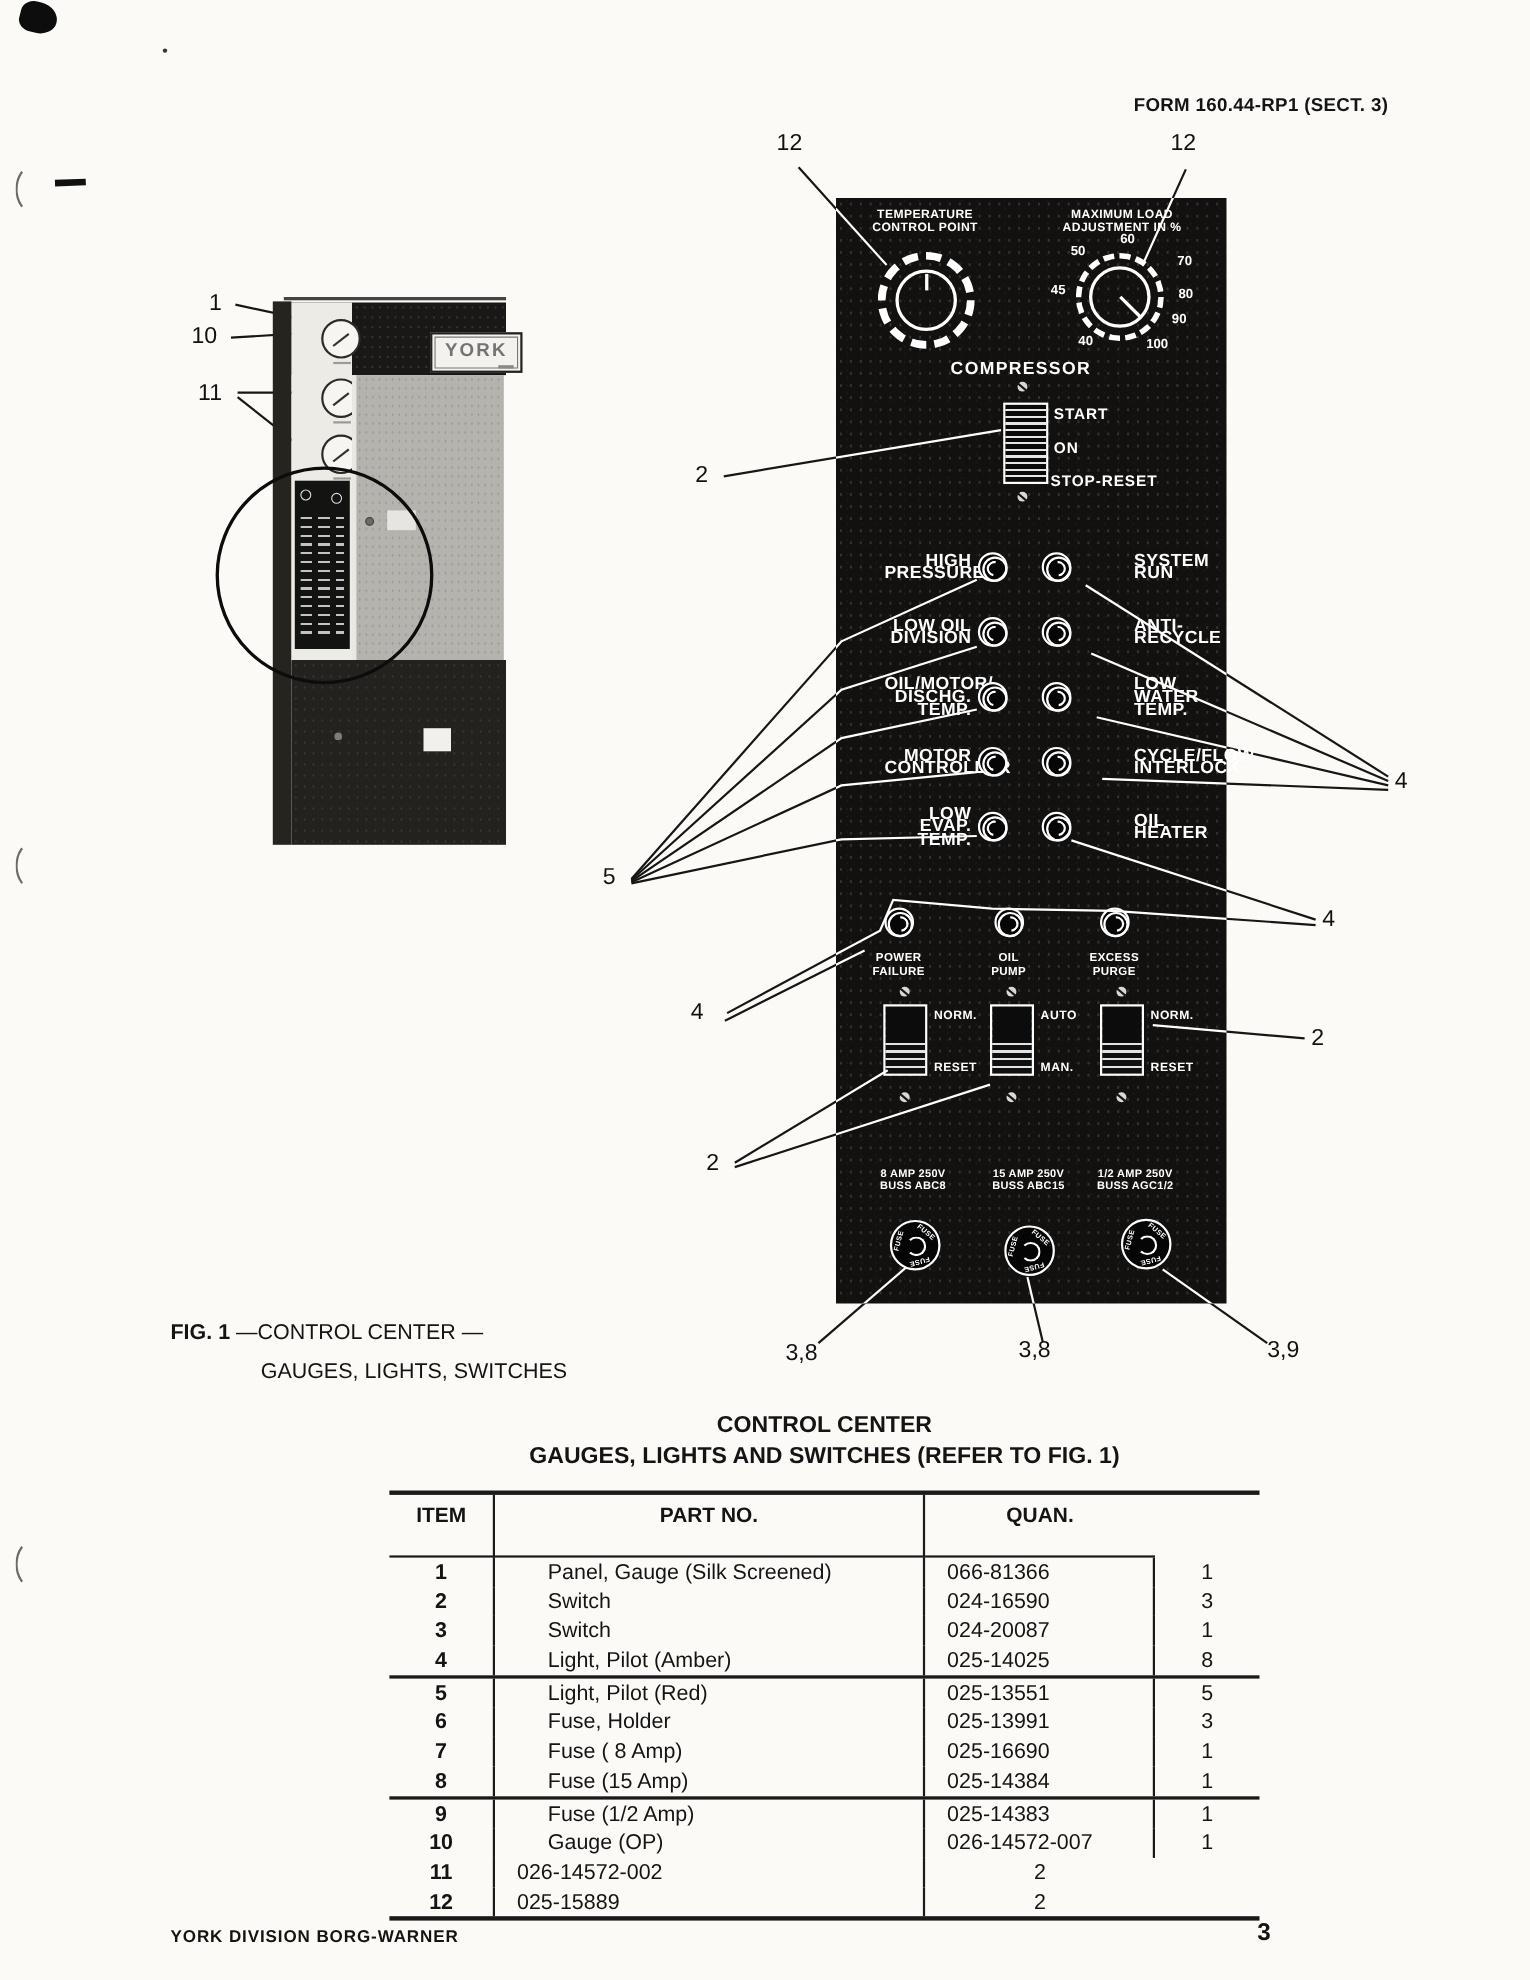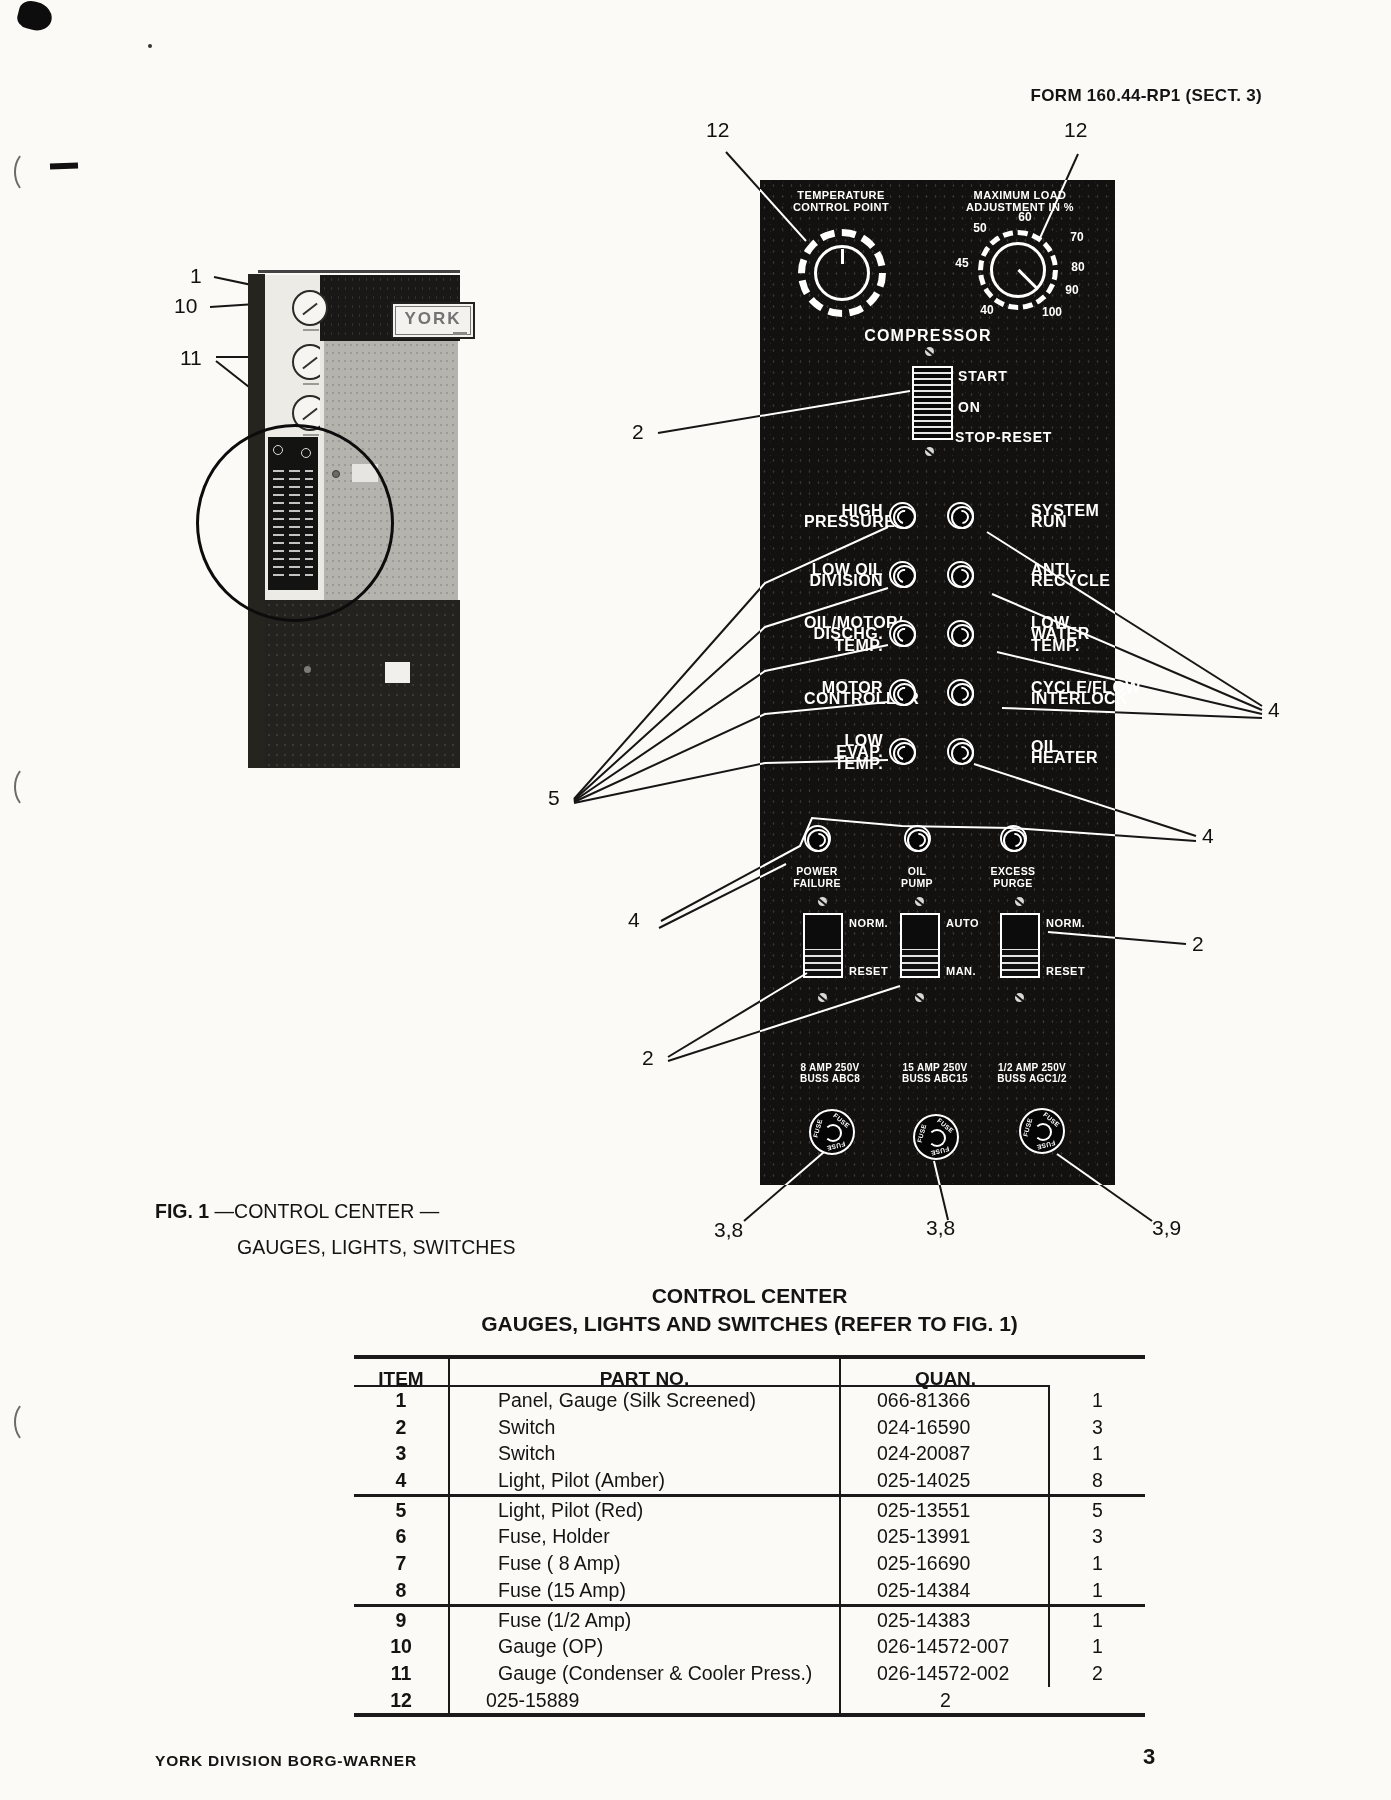--- a/index.html
+++ b/index.html
@@ -147,27 +147,27 @@
   
   .fig-cap { position:absolute; left:155px; top:1200px; font-size:19.5px; }
   .fig-cap .b { font-weight:bold; }
   .fig-cap2 { position:absolute; left:237px; top:1236px; font-size:19.5px; }
 
   
   .tbl-title { position:absolute; left:354px; top:1284px; width:791px; text-align:center; font-size:21px; font-weight:bold; }
   .tbl-sub   { position:absolute; left:354px; top:1312px; width:791px; text-align:center; font-size:21px; font-weight:bold; }
   .ptable { position:absolute; left:354px; top:1355px; width:791px; border-top:4px solid #1a1a1a; }
   .thead, .trow { display:grid; grid-template-columns:96px 391px 209px 95px; }
-  .thead > div { border-bottom:2.5px solid #1a1a1a; height:28px; line-height:40px; text-align:center;
+  .thead > div { border-bottom:2.5px solid #1a1a1a; height:57px; line-height:40px; text-align:center;
                  font-weight:bold; font-size:19px; }
   .trow > div { height:26.7px; line-height:26.7px; font-size:19.5px; }
   .c1 { border-right:2.5px solid #1a1a1a; } .c2 { border-right:2px solid #1a1a1a; } .c3 { border-right:2px solid #1a1a1a; }
   .trow .cell-item { text-align:center; font-weight:bold; }
   .trow .cell-desc { padding-left:48px; }
-  .trow .cell-part { padding-left:36px; }
+  .trow .cell-part { padding-left:20px; }
   .trow .cell-quan { text-align:center; }
   .tbody { border-bottom:4px solid #1a1a1a; }
   .tbody .trow:nth-child(5), .tbody .trow:nth-child(9) { border-top:3px solid #1a1a1a; }
 
   
   .footer { position:absolute; left:155px; top:1752px; font-size:15.5px; font-weight:bold; letter-spacing:.8px; }
   .pageno { position:absolute; left:1143px; top:1744px; font-size:22px; font-weight:bold; }
 </style>
 </head>
 <body>
@@ -518,21 +518,20 @@
         <div class="cell-quan">1</div>
       </div>
         <div class="trow">
         <div class="c1 cell-item">10</div>
         <div class="c2 cell-desc">Gauge (OP)</div>
         <div class="c3 cell-part">026-14572-007</div>
         <div class="cell-quan">1</div>
       </div>
         <div class="trow">
         <div class="c1 cell-item">11</div>
-        <div class="c2 cell-desc">Gauge (Condenser &amp; Cooler Press.)</div>
         <div class="c3 cell-part">026-14572-002</div>
         <div class="cell-quan">2</div>
       </div>
         <div class="trow">
         <div class="c1 cell-item">12</div>
         <div class="c3 cell-part">025-15889</div>
         <div class="cell-quan">2</div>
       </div>
       </div>
   </div>

